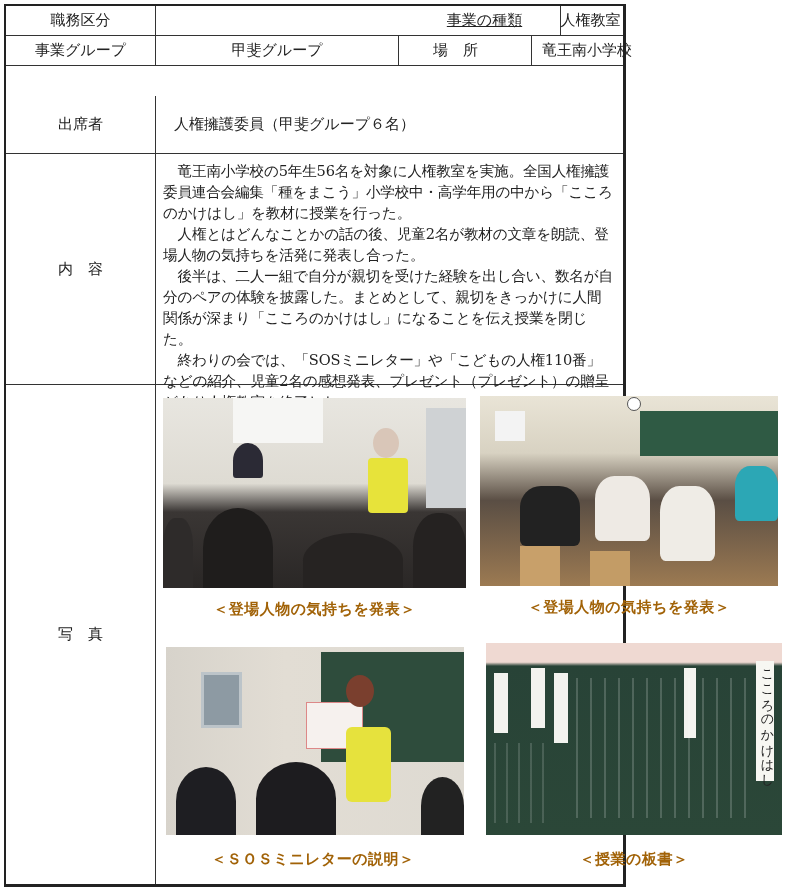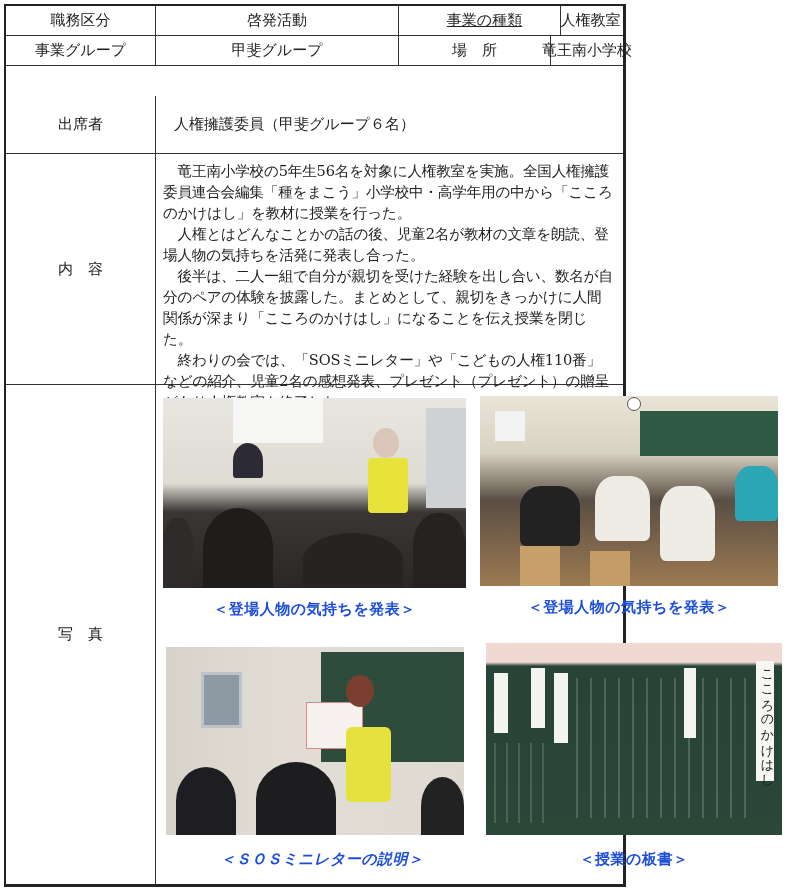--- a/index.html
+++ b/index.html
@@ -10,38 +10,37 @@
   .row { position:absolute; left:0; right:0; border-bottom:1px solid #333; box-sizing:border-box; }
   .cell { position:absolute; top:0; bottom:0; display:flex; align-items:center; justify-content:center;
           font-size:15px; box-sizing:border-box; white-space:nowrap; }
   .vline { border-right:1px solid #333; }
   .lbl { left:0; width:150px; border-right:1px solid #333; }
   .text-block { position:absolute; left:151px; right:0; top:0; bottom:0; padding:6px 10px 4px 6px;
                 font-size:14.6px; line-height:21px; box-sizing:border-box; letter-spacing:-0.2px; }
   .text-block p { margin:0; text-indent:1em; }
   .photo { position:absolute; overflow:hidden; box-sizing:border-box; }
   .caption { position:absolute; font-family:"DejaVu Sans", "Liberation Sans", sans-serif; font-weight:bold;
-             font-size:15px; text-align:center; color:#1d4ed8; letter-spacing:0.5px; }
+             font-size:15px; text-align:center; color:#a16207; letter-spacing:0.5px; }
 </style>
 </head>
 <body>
 
 <div class="sheet">
 
   <div class="row" style="top:0;height:30px;">
     <div class="cell lbl">職務区分</div>
-    <div class="cell vline" style="left:150px;width:243px;">啓発活動</div>
     <div class="cell vline" style="left:403px;width:152px;text-decoration:underline;">事業の種類</div>
     <div class="cell" style="left:552px;right:0;">人権教室</div>
   </div>
 
   <div class="row" style="top:30px;height:30px;">
     <div class="cell vline" style="left:150px;width:243px;">甲斐グループ</div>
     <div class="cell lbl">事業グループ</div>
-    <div class="cell vline" style="left:393px;width:152px;">場　所</div>
+    <div class="cell vline" style="left:374px;width:152px;">場　所</div>
     <div class="cell" style="left:545px;right:0;">竜王南小学校</div>
   </div>
 
 
   <div class="row" style="top:90px;height:58px;">
     <div class="cell lbl">出席者</div>
     <div class="cell" style="left:150px;right:0;justify-content:flex-start;padding-left:18px;">人権擁護委員（甲斐グループ６名）</div>
   </div>
 
   <div class="row" style="top:148px;height:231px;">
@@ -86,21 +85,21 @@
     <div class="photo" style="left:160px;top:262px;width:298px;height:188px;background:linear-gradient(90deg,#d7d3cb 0%,#e2ddd4 40%,#dedad2 100%);">
       <div style="position:absolute;left:155px;top:5px;width:143px;height:110px;background:#2e4c3c;"></div>
       <div style="position:absolute;left:35px;top:25px;width:35px;height:50px;background:#8d9aa3;border:3px solid #bcc4c9;"></div>
       <div style="position:absolute;left:140px;top:55px;width:55px;height:45px;background:#f6f1ee;border:1px solid #d88;"></div>
       <div style="position:absolute;left:180px;top:80px;width:45px;height:75px;background:#e6e23d;border-radius:6px;"></div>
       <div style="position:absolute;left:180px;top:28px;width:28px;height:32px;background:#7a3f2e;border-radius:50%;"></div>
       <div style="position:absolute;left:10px;top:120px;width:60px;height:68px;background:#1e1e22;border-radius:50% 50% 0 0;"></div>
       <div style="position:absolute;left:90px;top:115px;width:80px;height:73px;background:#1d1c1f;border-radius:50% 50% 0 0;"></div>
       <div style="position:absolute;left:255px;top:130px;width:43px;height:58px;background:#222;border-radius:50% 50% 0 0;"></div>
     </div>
-    <div class="caption" style="left:167px;top:465px;width:298px;font-style:italic;">＜ＳＯＳミニレターの説明＞</div>
+    <div class="caption" style="left:158px;top:465px;width:298px;">＜ＳＯＳミニレターの説明＞</div>
 
     <div class="photo" style="left:480px;top:258px;width:296px;height:192px;background:linear-gradient(#efd9d2 0%,#efd9d2 10%,#284337 12%,#2b4738 100%);">
       <div style="position:absolute;left:8px;top:30px;width:14px;height:60px;background:#f3f3ef;"></div>
       <div style="position:absolute;left:45px;top:25px;width:14px;height:60px;background:#f3f3ef;"></div>
       <div style="position:absolute;left:68px;top:30px;width:14px;height:70px;background:#f3f3ef;"></div>
       <div style="position:absolute;left:198px;top:25px;width:12px;height:70px;background:#f3f3ef;"></div>
       <div style="position:absolute;left:270px;top:18px;width:18px;height:120px;background:#f7f7f2;color:#222;font-size:13px;line-height:14px;writing-mode:vertical-rl;font-family:'DejaVu Sans',sans-serif;">こころのかけはし</div>
       <div style="position:absolute;left:90px;top:35px;width:170px;height:140px;background:repeating-linear-gradient(90deg,rgba(255,255,255,0.18) 0 2px,transparent 2px 14px);"></div>
       <div style="position:absolute;left:8px;top:100px;width:60px;height:80px;background:repeating-linear-gradient(90deg,rgba(255,255,255,0.15) 0 2px,transparent 2px 12px);"></div>
     </div>

